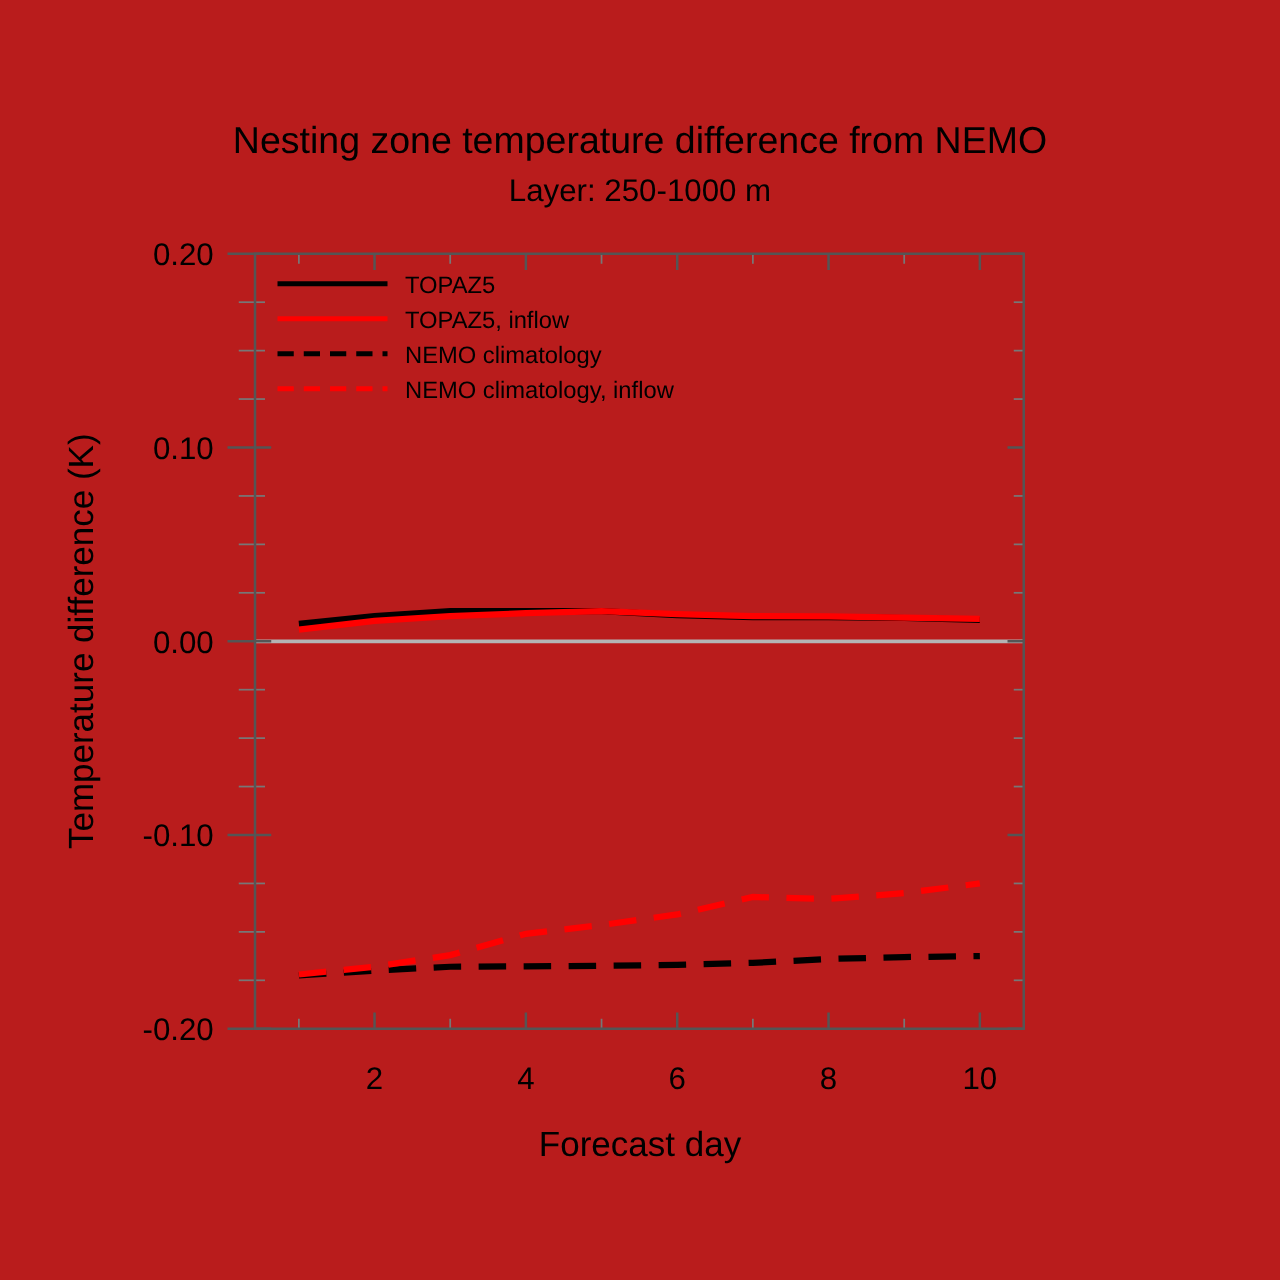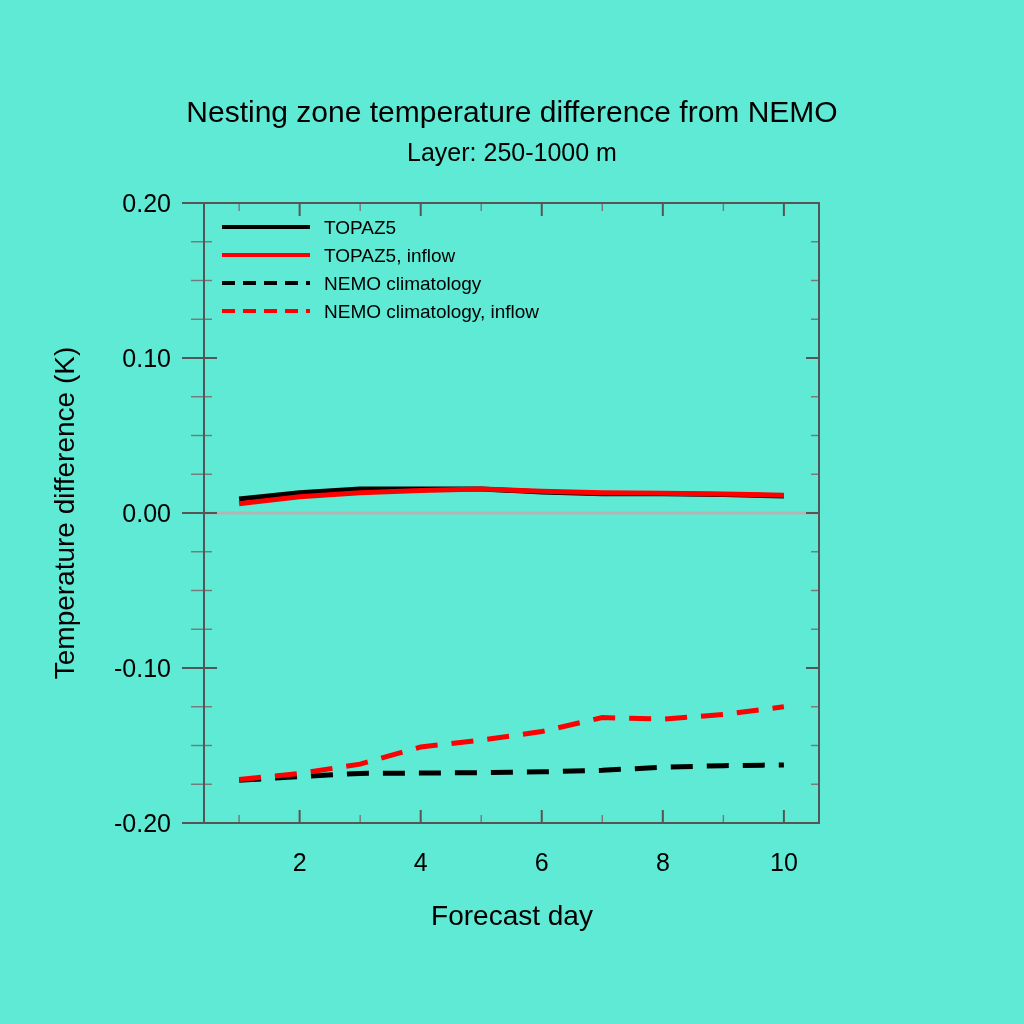--- a/index.html
+++ b/index.html
@@ -11,21 +11,21 @@
     width: 1024px;
     height: 1024px;
     font-family: "Liberation Sans", sans-serif;
     color: #000000;
     overflow: hidden;
   }
   #figure {
     position: relative;
     width: 1024px;
     height: 1024px;
-    background: #5eead4;
+    background: #b91c1c;
   }
   svg#plot {
     display: block;
     width: 1024px;
     height: 1024px;
   }
   text {
     font-family: "Liberation Sans", sans-serif;
     fill: #000000;
   }

